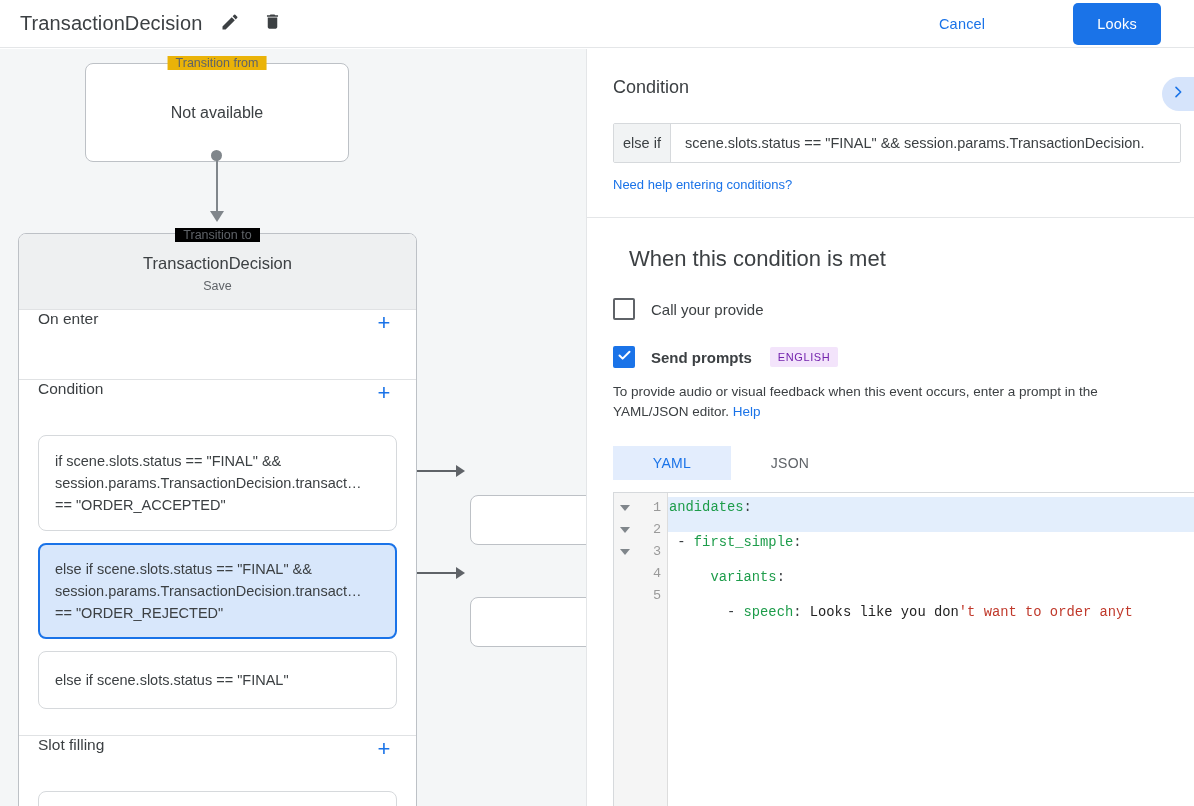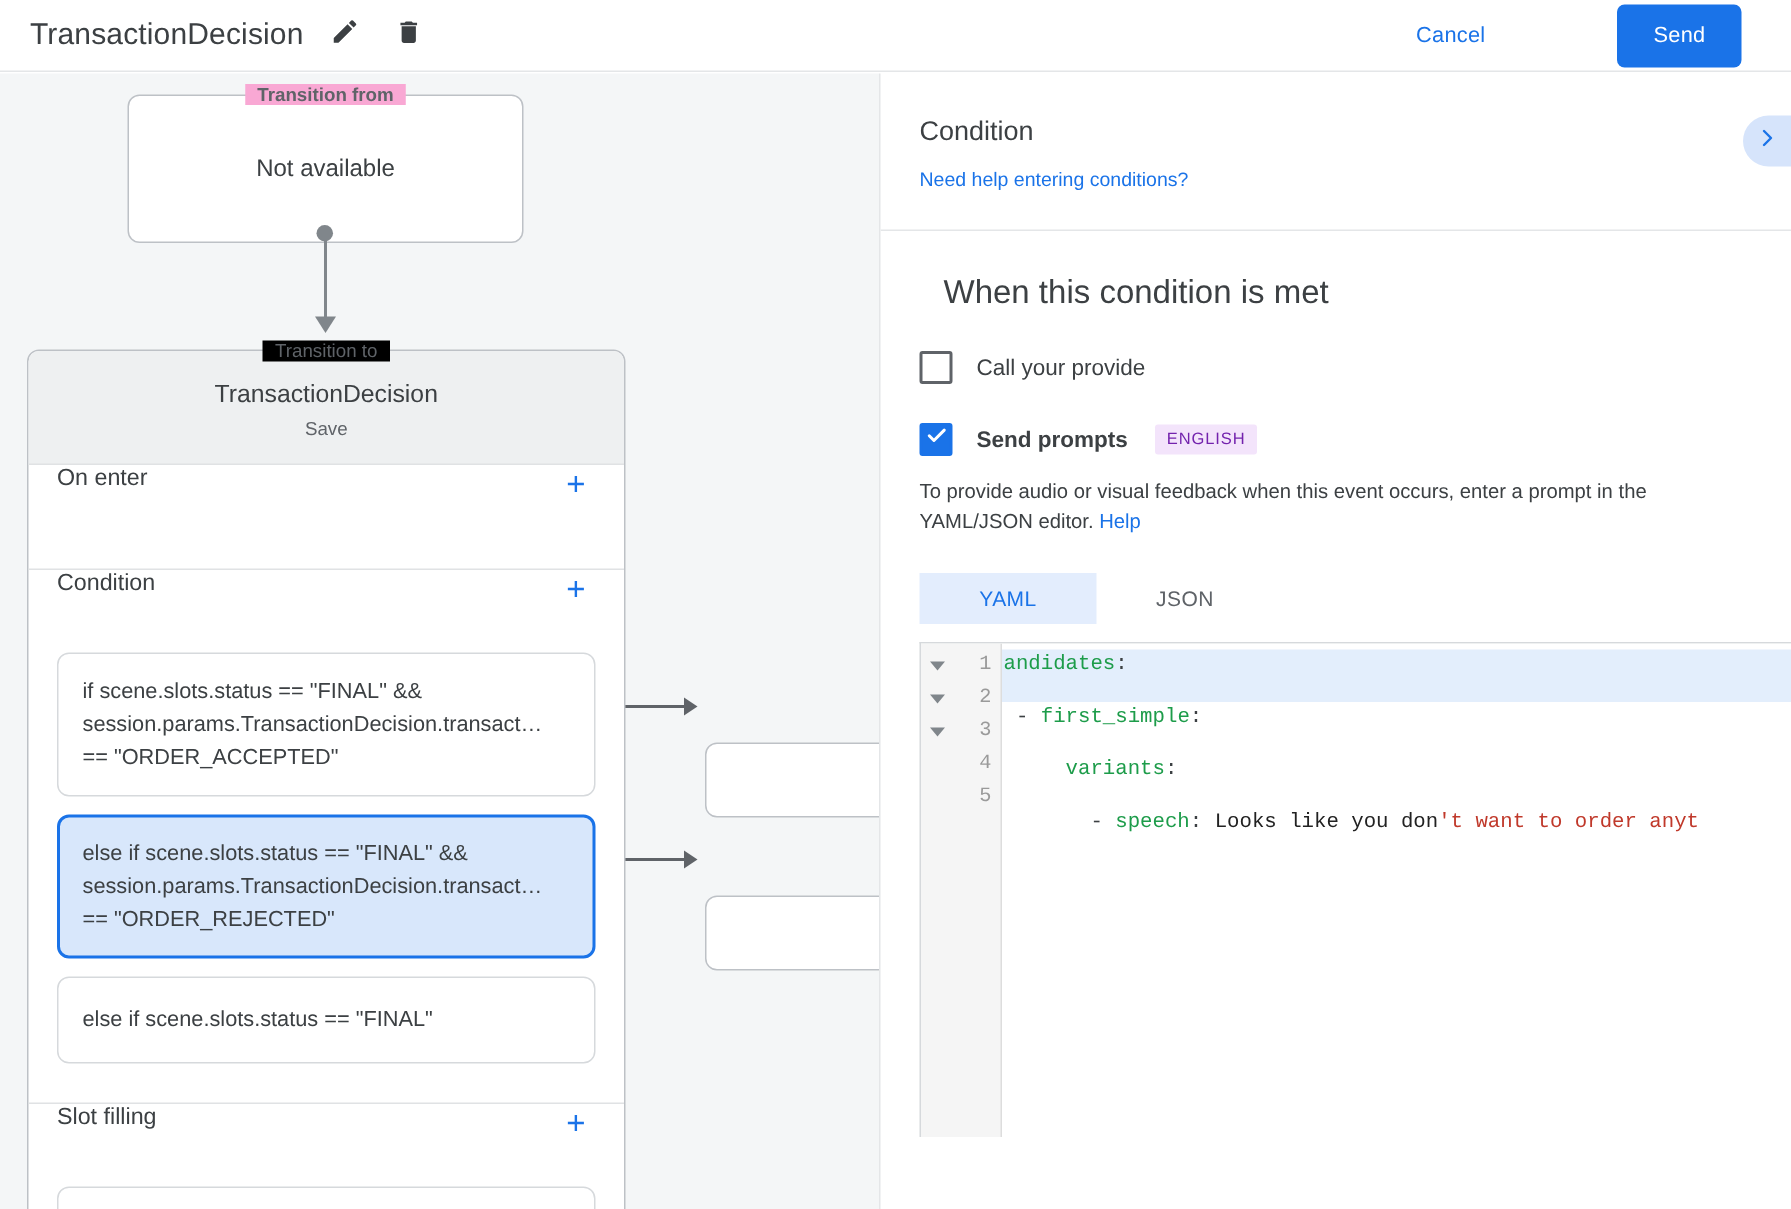--- a/index.html
+++ b/index.html
@@ -53,22 +53,22 @@
   }
 
   .fieldset {
     position: absolute;
     border: 1px solid #bdc1c6;
     border-radius: 8px;
     background: #ffffff;
   }
   .fieldset-legend {
     position: absolute; top: -8px; left: 50%; transform: translateX(-50%);
-    background: #f9a8d4; padding: 0 8px;
-    font-size: 12.5px; color: #5f6368; white-space: nowrap; font-weight: bold;
+    background: #eab308; padding: 0 8px;
+    font-size: 12.5px; color: #5f6368; white-space: nowrap;
   }
 
   
   #node-from {
     left: 85px; top: 14px; width: 264px; height: 99px;
     display: flex; align-items: center; justify-content: center;
   }
   #node-from .nf-label { font-size: 16px; color: #3c4043; }
 
   
@@ -302,21 +302,21 @@
   <div class="icon-btn">
     <span>
       <svg width="19" height="19" viewBox="0 0 24 24" fill="#3c4043">
         <path d="M6 19c0 1.1.9 2 2 2h8c1.1 0 2-.9 2-2V7H6v12zM19 4h-3.5l-1-1h-5l-1 1H5v2h14V4z"></path>
       </svg>
     </span>
   </div>
 
   <div class="topbar-right">
     <button class="btn-cancel">Cancel</button>
-    <button class="btn-save">Send</button>
+    <button class="btn-save">Looks</button>
   </div>
 </div>
 
 <div class="canvas">
 
   <div class="fieldset" id="node-from">
     <span class="nf-label">Not available</span>
   </div>
   <div class="fieldset-legend" style="position:absolute;left:217px;top:7px;transform:translateX(-50%);">Transition from</div>
 
@@ -379,20 +379,24 @@
     <div class="panel-title">Condition</div>
 
     <div class="collapse-tab">
       <span>
         <svg width="16" height="16" viewBox="0 0 24 24" fill="none" stroke="#1a73e8" stroke-width="2.4" stroke-linecap="round" stroke-linejoin="round">
           <polyline points="9 5 16 12 9 19"></polyline>
         </svg>
       </span>
     </div>
 
+    <div class="cond-row">
+      <div class="cond-prefix">else if</div>
+      <input class="cond-input" type="text" value="scene.slots.status == &quot;FINAL&quot; &amp;&amp; session.params.TransactionDecision." style="">
+    </div>
 
     <a class="help-link">Need help entering conditions?</a>
   </div>
 
   <div class="panel-sec2">
     <div class="when-title">When this condition is met</div>
 
     <div class="check-row">
       <div class="cbox"></div>
       <span class="check-label">Call your provide</span>

